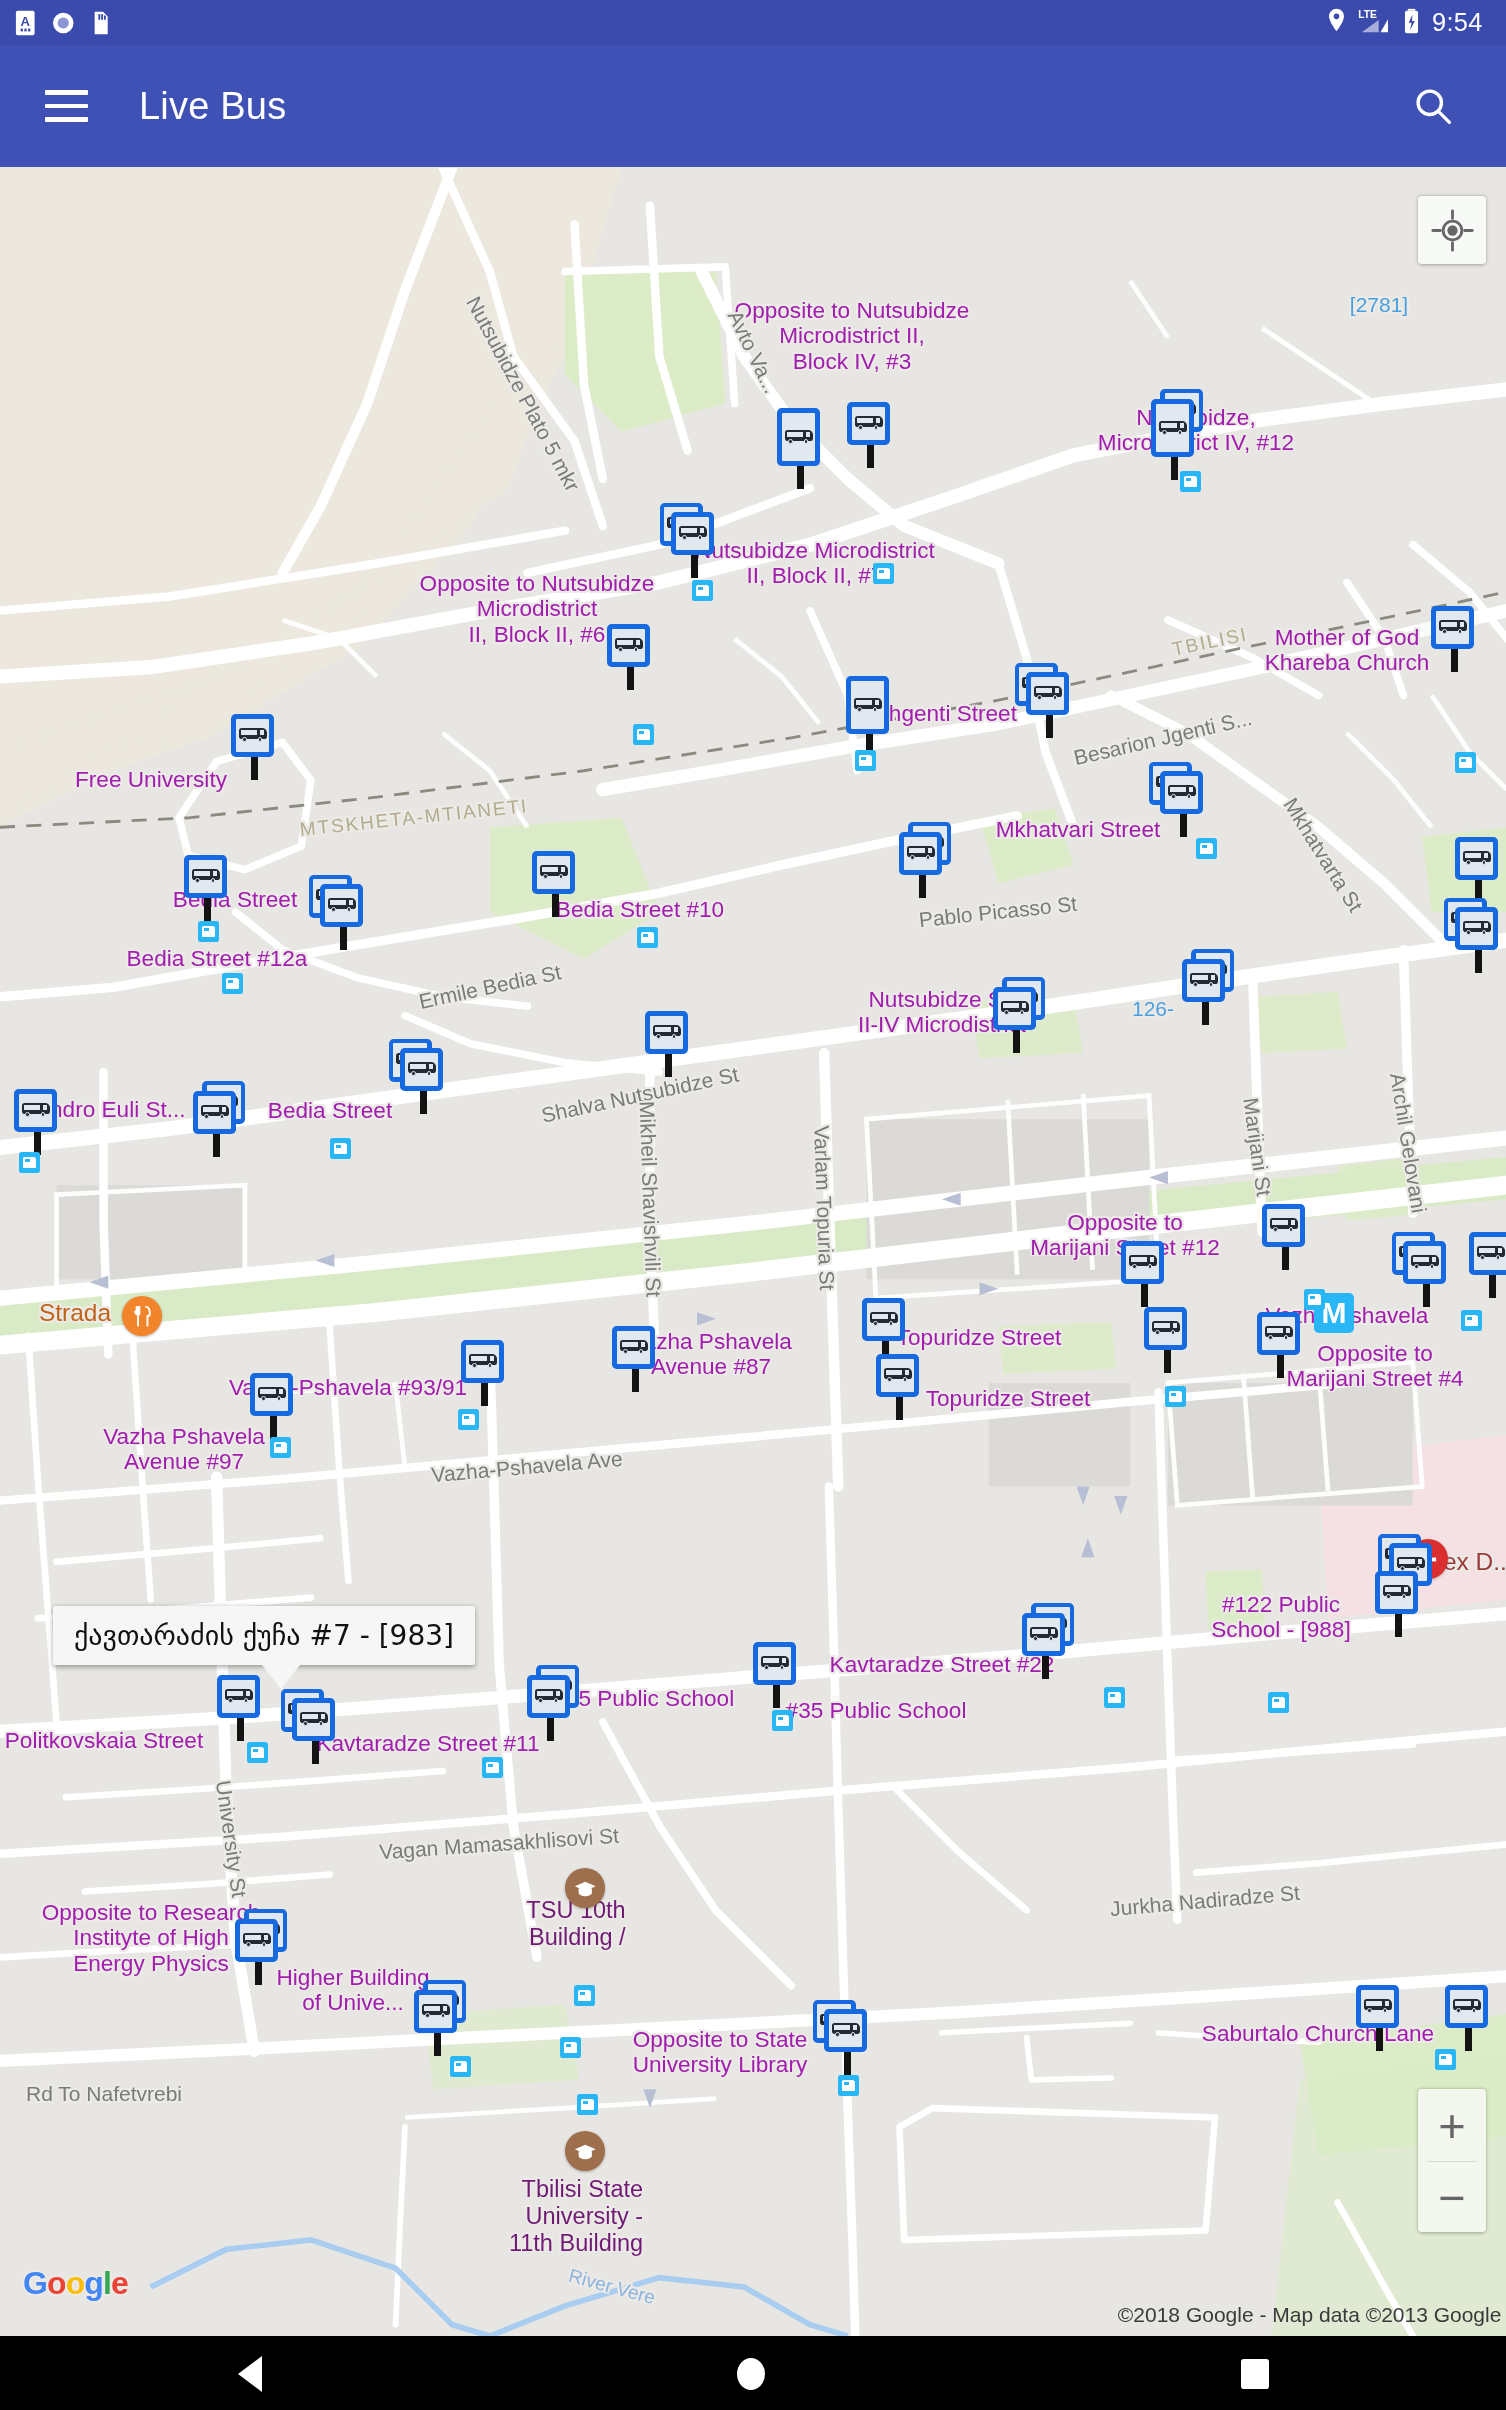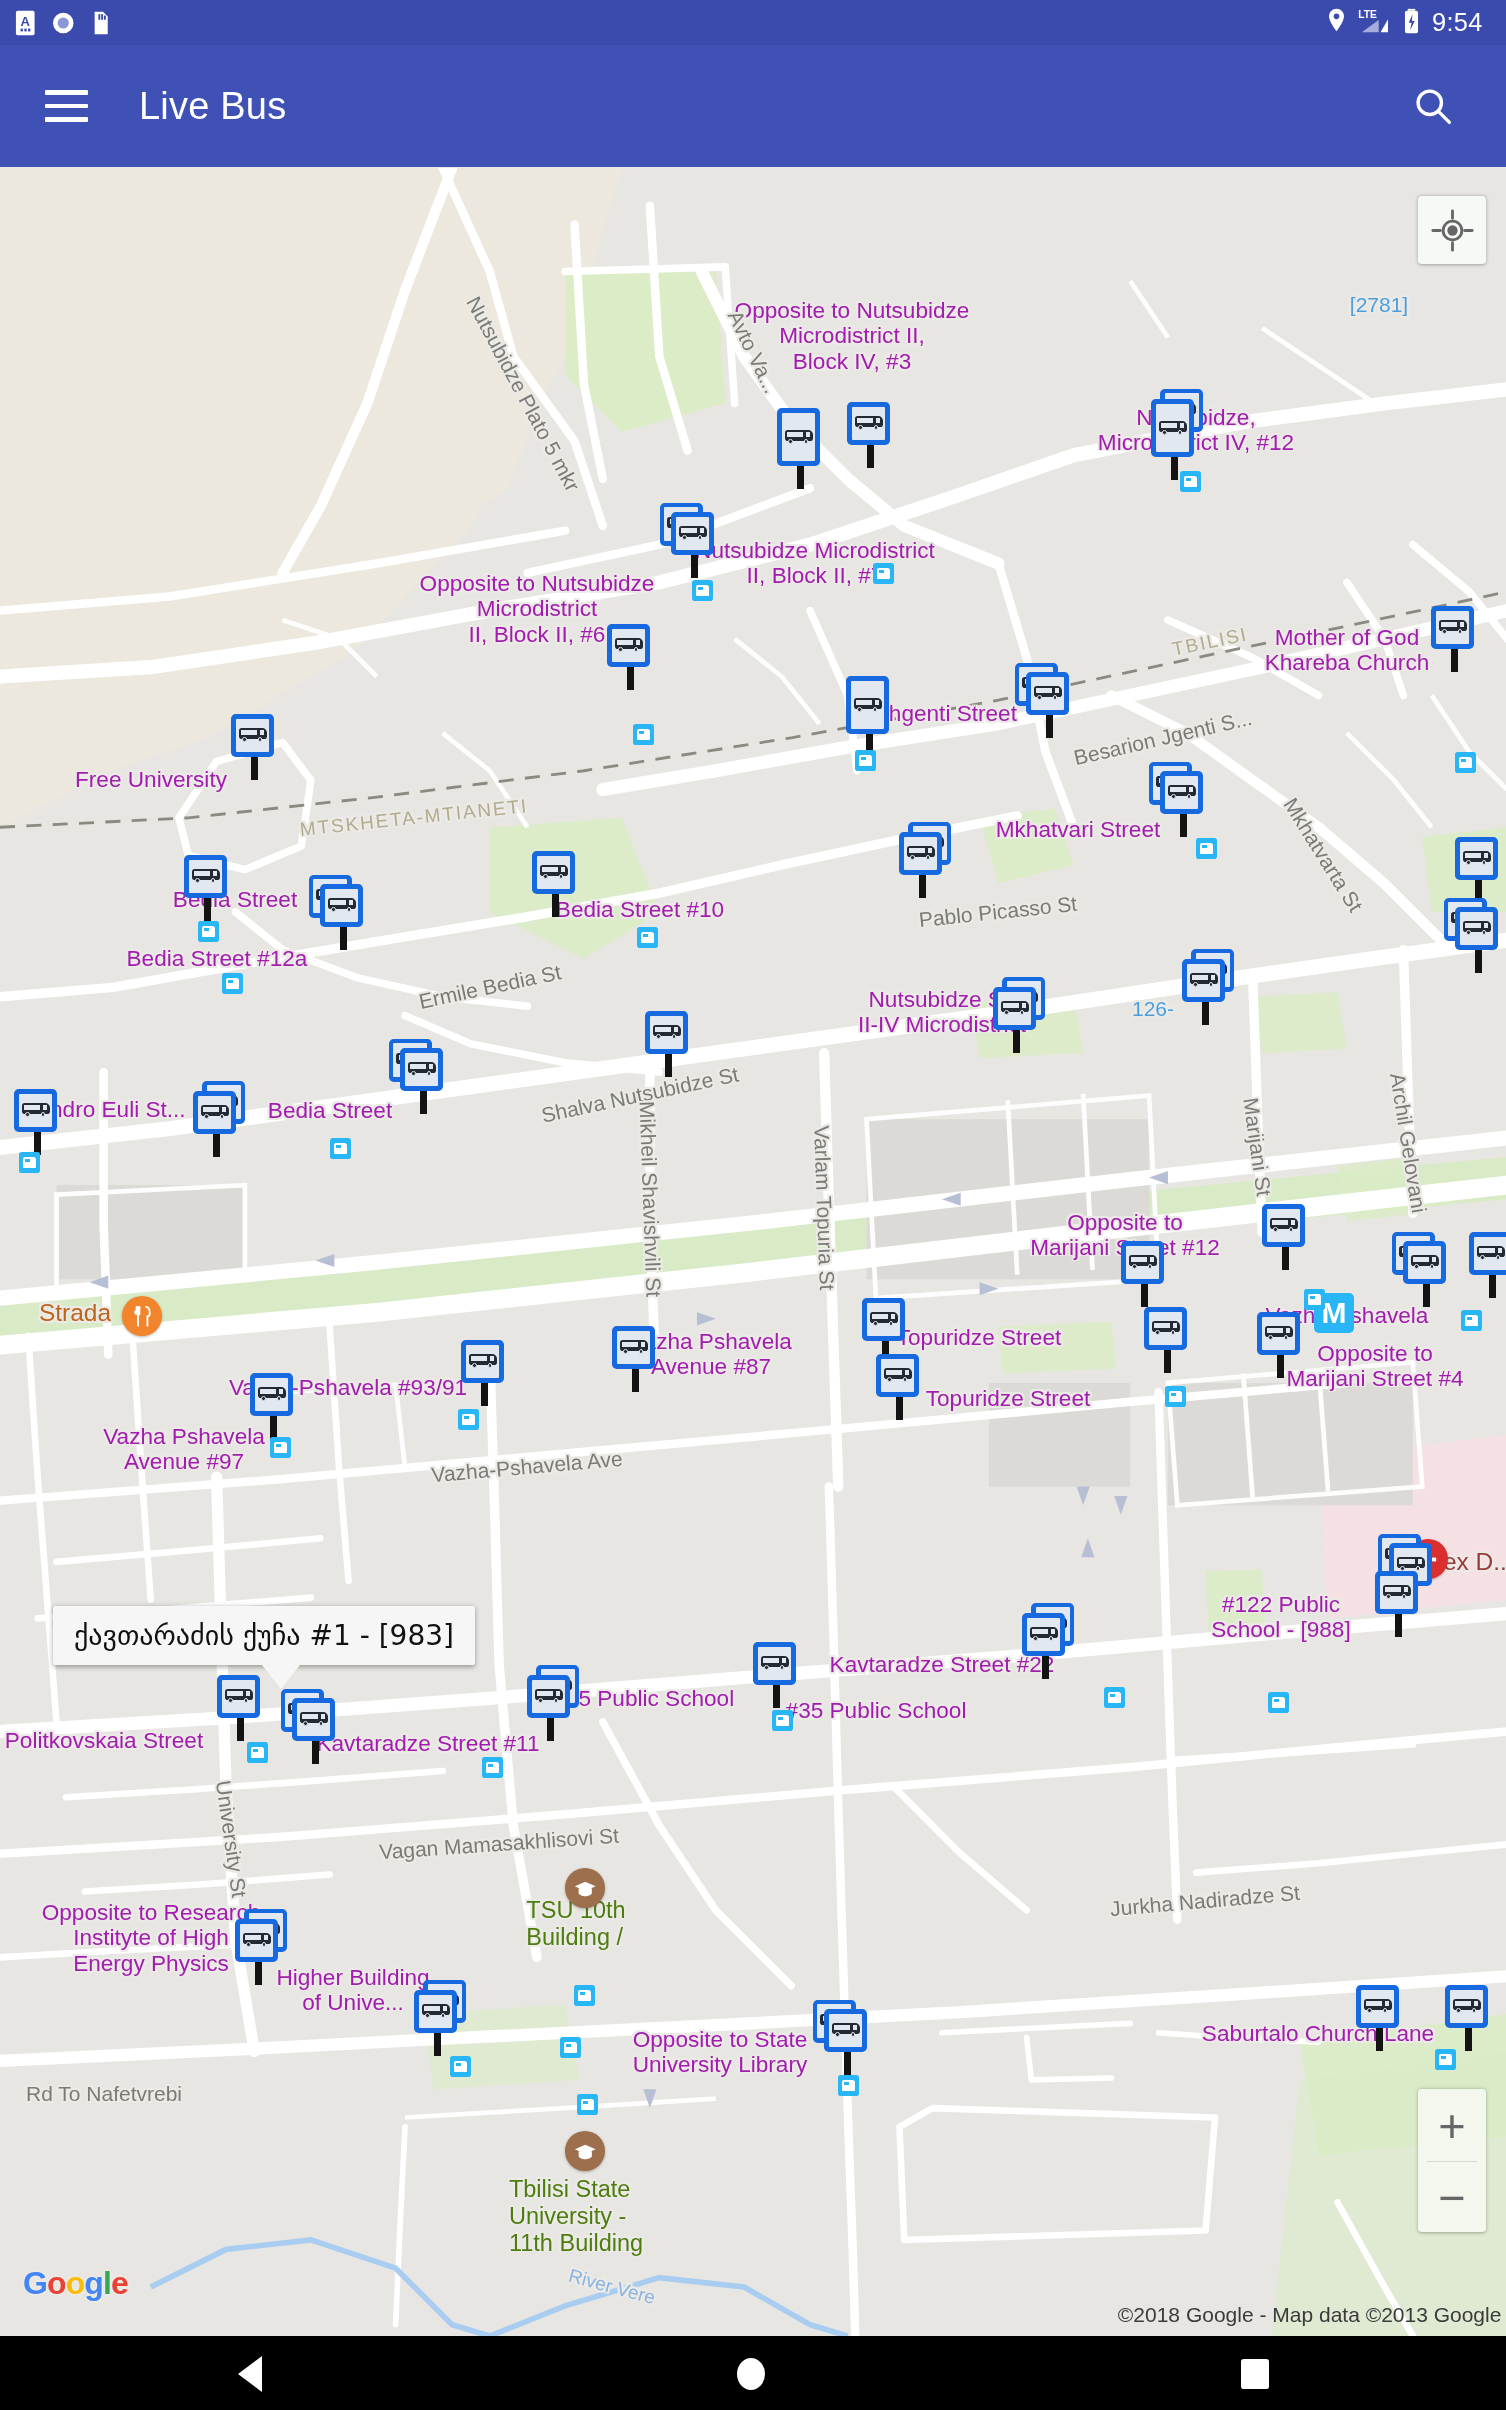--- a/index.html
+++ b/index.html
@@ -30,21 +30,21 @@
   #map { position:absolute; left:0; top:168px; width:1507px; height:2168px;
     background:#e6e4e0; overflow:hidden; }
   #mapcanvas { position:absolute; left:0; top:0; width:1507px; height:2168px; }
 
   
   .lbl { position:absolute; white-space:pre; pointer-events:none;
     text-shadow: -1.9px 0 #eceae6, 0 1.9px #eceae6, 1.9px 0 #eceae6, 0 -1.9px #eceae6,
                  -1.9px -1.9px #eceae6, 1.9px 1.9px #eceae6, -1.9px 1.9px #eceae6, 1.9px -1.9px #eceae6; }
   .lbl.stop { color:#a21caf; font-size:22.6px; line-height:25.4px; text-align:center; }
   .lbl.street { color:#7b7b76; font-size:21px; }
-  .lbl.poi-brown { color:#4d7c0f; font-size:23.5px; line-height:27px; text-align:left; }
+  .lbl.poi-brown { color:#701a75; font-size:23.5px; line-height:27px; text-align:right; }
   .lbl.poi-orange { color:#c1641b; font-size:24.5px; }
   .lbl.poi-red { color:#9c3a3a; font-size:24.5px; }
   .lbl.boundary { color:#b3ab8e; font-size:19px; letter-spacing:1.9px; }
   .lbl.metro { color:#4a9fe0; font-size:28px; }
   .lbl.route { color:#4a9fe0; font-size:21px; }
   .lbl.water { color:#8bb4e0; font-size:19px; }
   .lbl.attrib { color:#3a3a3a; font-size:21px; text-shadow:none; }
 
   
   .marker { position:absolute; width:43px; pointer-events:auto; cursor:pointer; }
@@ -1391,21 +1391,21 @@
       </svg>
     </div>
 
     <div id="zoomctl">
       <div class="zbtn">+</div>
       <div class="zdiv"></div>
       <div class="zbtn">−</div>
     </div>
 
     <div id="infowin">
-      <div class="bubble">ქავთარაძის ქუჩა #1 - [983]</div>
+      <div class="bubble">ქავთარაძის ქუჩა #7 - [983]</div>
       <div class="tail"></div>
     </div>
 
     <div id="glogo"><span class="b">G</span><span class="r">o</span><span class="y">o</span><span class="b">g</span><span class="g">l</span><span class="r">e</span></div>
 
     <div id="attrib" class="lbl attrib">©2018 Google - Map data ©2013 Google</div>
 
   </div>
 
   <div id="navbar">

